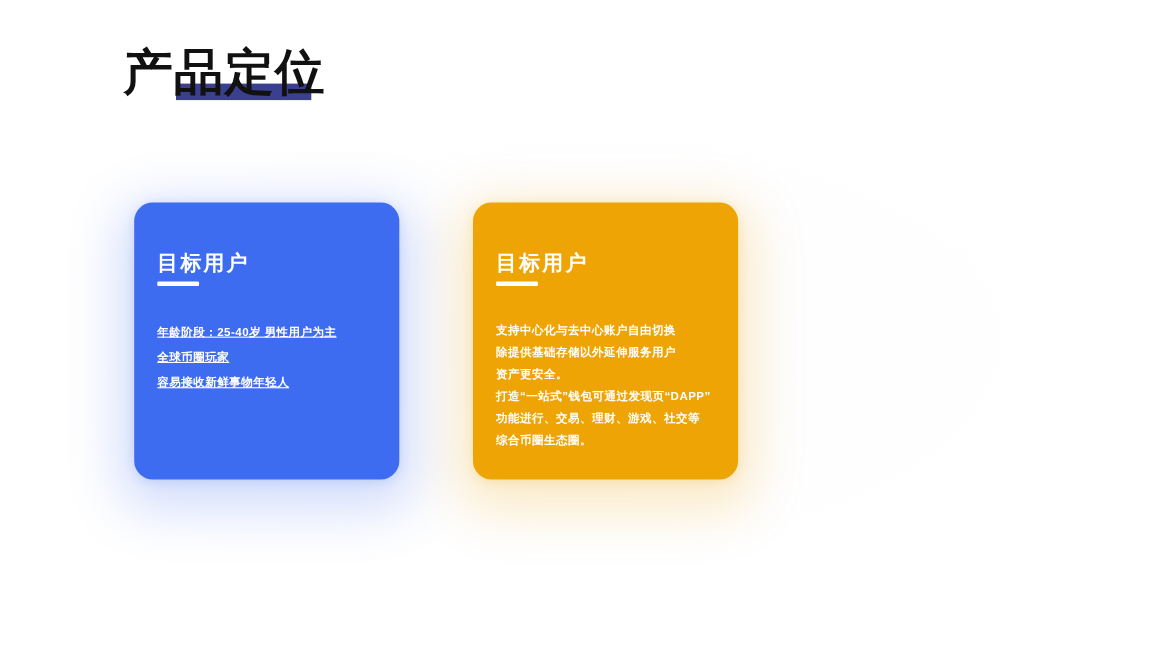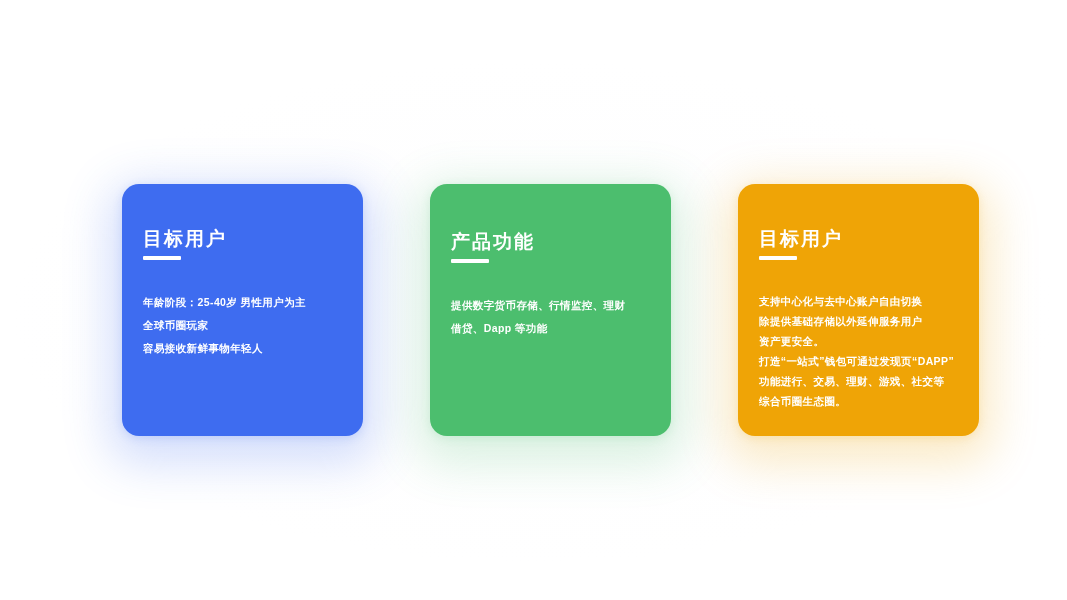--- a/index.html
+++ b/index.html
@@ -119,50 +119,46 @@
     font-weight: bold;
     letter-spacing: 0.4px;
   }
   .card.blue   .card-body { top: 107px; }
   .card.green  .card-body { top: 110px; }
   .card.orange .card-body { top: 107px; }
 
   .body-line {
     white-space: nowrap;
   }
-  .card.blue   .body-line { line-height: 23px; }
+  .card.blue   .body-line { line-height: 23px; text-decoration: underline; }
   .card.green  .body-line { line-height: 23px; }
   .card.orange .body-line { line-height: 20px; }
 </style>
 </head>
 <body>
 
 <div class="slide">
 
+  <div class="title-wrap">
+    <div class="title-highlight"></div>
+    <div class="title-text">产品定位</div>
+  </div>
 
   <div class="cards">
 
     <div class="card blue">
       <div class="card-heading">目标用户</div>
       <div class="card-rule"></div>
       <div class="card-body">
         <div class="body-line">年龄阶段：25-40岁 男性用户为主</div>
         <div class="body-line">全球币圈玩家</div>
         <div class="body-line">容易接收新鲜事物年轻人</div>
       </div>
     </div>
 
-    <div class="card green">
-      <div class="card-heading">产品功能</div>
-      <div class="card-rule"></div>
-      <div class="card-body">
-        <div class="body-line">提供数字货币存储、行情监控、理财</div>
-        <div class="body-line">借贷、Dapp 等功能</div>
-      </div>
-    </div>
 
     <div class="card orange">
       <div class="card-heading">目标用户</div>
       <div class="card-rule"></div>
       <div class="card-body">
         <div class="body-line">支持中心化与去中心账户自由切换</div>
         <div class="body-line">除提供基础存储以外延伸服务用户</div>
         <div class="body-line">资产更安全。</div>
         <div class="body-line">打造“一站式”钱包可通过发现页“DAPP”</div>
         <div class="body-line">功能进行、交易、理财、游戏、社交等</div>

